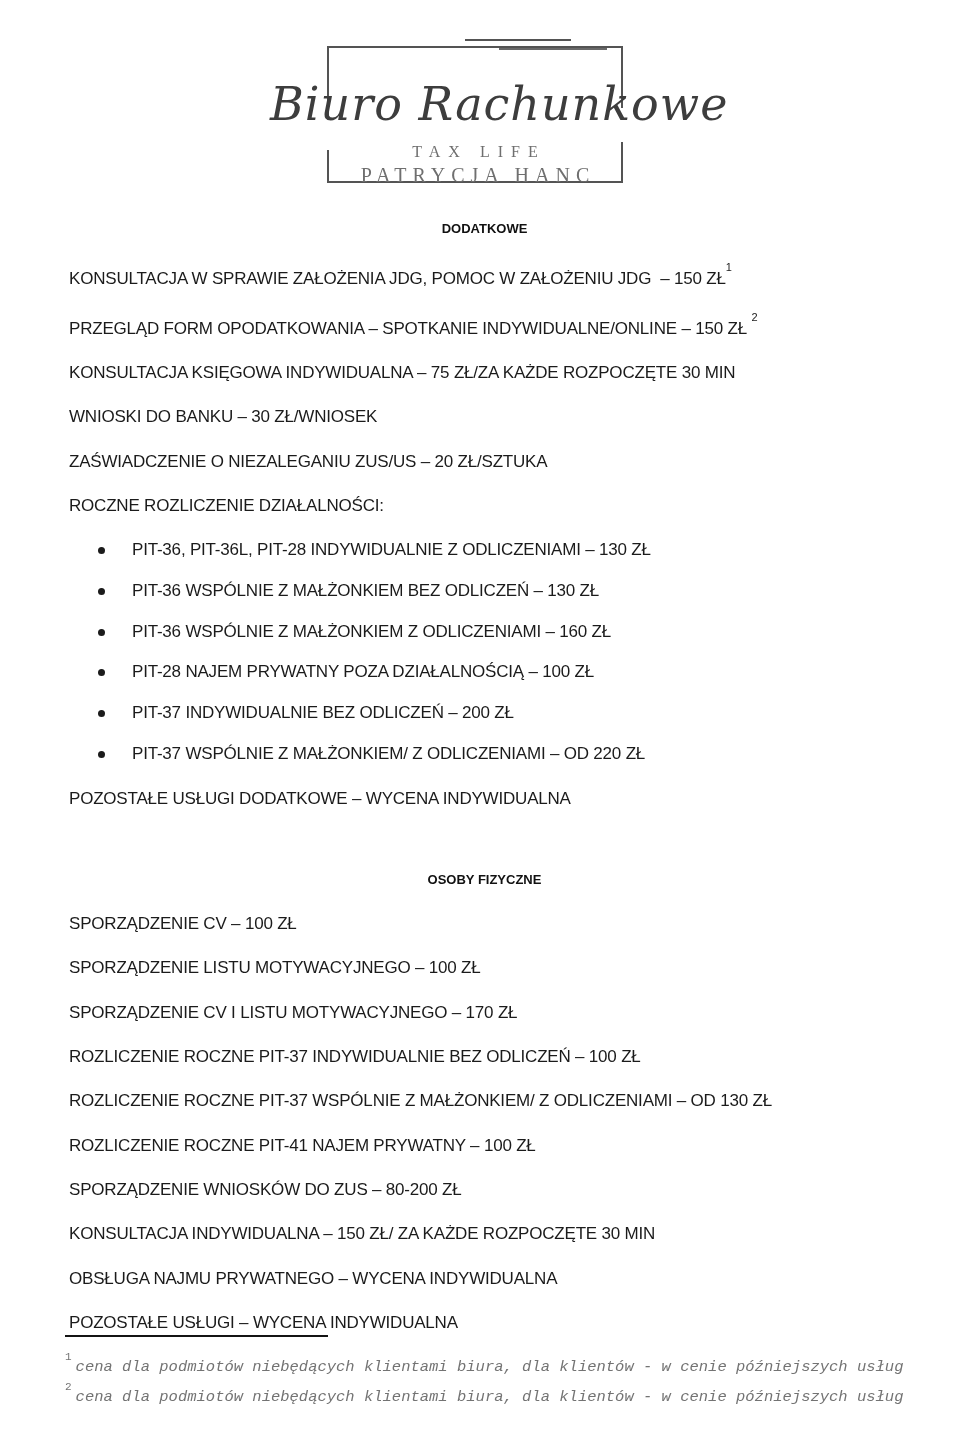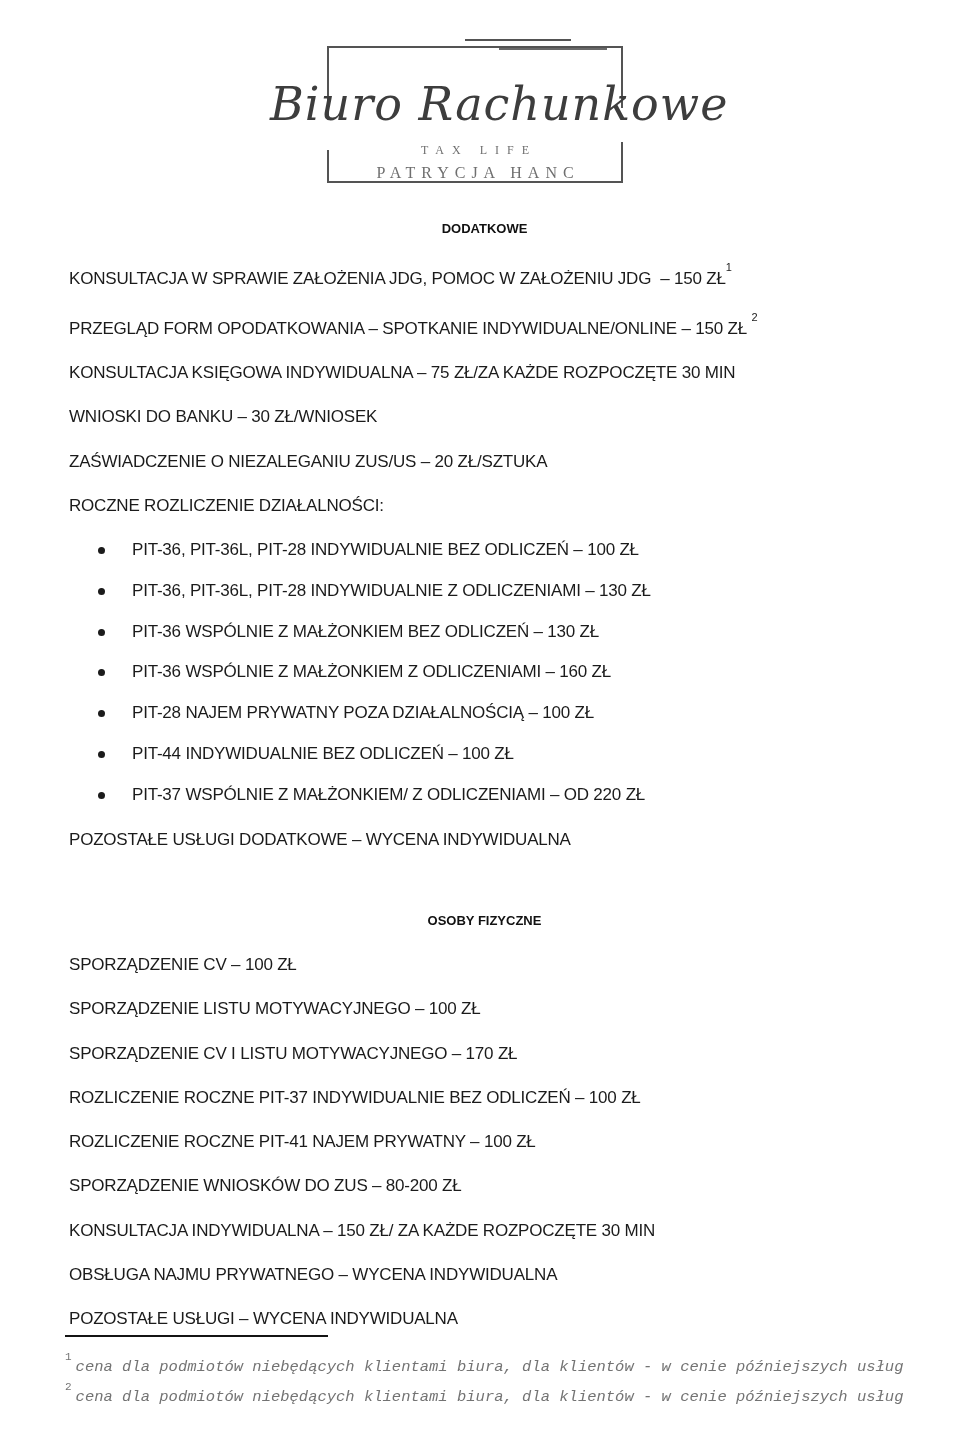--- a/index.html
+++ b/index.html
@@ -26,22 +26,22 @@
   .frame-gap.right { left: 618px; top: 108px; width: 10px; height: 34px; }
   .script-name {
     position: absolute; left: 270px; top: 78px; width: 400px;
     text-align: center;
     font-family: "DejaVu Serif", serif; font-style: italic;
     font-size: 46px; line-height: 52px; color: #3d3d3d; letter-spacing: 1px;
     white-space: pre;
   }
   .logo-sub { position: absolute; left: 327px; width: 296px; text-align: center;
     font-family: "Liberation Serif", serif; color: #6f6f6f; white-space: pre; }
-  .logo-sub.l1 { top: 143px; font-size: 12px; letter-spacing: 8px; text-indent: 8px; }
-  .logo-sub.l2 { top: 164px; font-size: 16px; letter-spacing: 6px; text-indent: 6px; }
+  .logo-sub.l1 { top: 143px; font-size: 16px; letter-spacing: 8px; text-indent: 8px; }
+  .logo-sub.l2 { top: 164px; font-size: 20px; letter-spacing: 6px; text-indent: 6px; }
 
   
   .content { position: absolute; left: 65px; top: 209px; width: 839px; }
   .section-heading {
     font-size: 13px; font-weight: bold; text-align: center;
     line-height: 40px; margin: 0; color: #111111; white-space: pre;
   }
   .section-heading.second { margin-top: 41px; }
   p.line {
     margin: 4px; font-size: 17px; line-height: 40.3px;
@@ -90,37 +90,37 @@
     <h2 class="section-heading">DODATKOWE</h2>
 
     <p class="line"><span>KONSULTACJA W SPRAWIE ZAŁOŻENIA JDG, POMOC W ZAŁOŻENIU JDG  – 150 ZŁ</span><sup class="fn-ref">1</sup></p>
     <p class="line"><span>PRZEGLĄD FORM OPODATKOWANIA – SPOTKANIE INDYWIDUALNE/ONLINE – 150 ZŁ </span><sup class="fn-ref">2</sup></p>
     <p class="line">KONSULTACJA KSIĘGOWA INDYWIDUALNA – 75 ZŁ/ZA KAŻDE ROZPOCZĘTE 30 MIN</p>
     <p class="line">WNIOSKI DO BANKU – 30 ZŁ/WNIOSEK</p>
     <p class="line">ZAŚWIADCZENIE O NIEZALEGANIU ZUS/US – 20 ZŁ/SZTUKA</p>
     <p class="line">ROCZNE ROZLICZENIE DZIAŁALNOŚCI:</p>
 
     <ul class="bullets">
-      <li><span class="dot"></span><span>PIT-36, PIT-36L, PIT-28 INDYWIDUALNIE BEZ ODLICZEŃ – 100 ZŁ</span></li>
       <li><span class="dot"></span><span>PIT-36, PIT-36L, PIT-28 INDYWIDUALNIE Z ODLICZENIAMI – 130 ZŁ</span></li>
       <li><span class="dot"></span><span>PIT-36 WSPÓLNIE Z MAŁŻONKIEM BEZ ODLICZEŃ – 130 ZŁ</span></li>
       <li><span class="dot"></span><span>PIT-36 WSPÓLNIE Z MAŁŻONKIEM Z ODLICZENIAMI – 160 ZŁ</span></li>
       <li><span class="dot"></span><span>PIT-28 NAJEM PRYWATNY POZA DZIAŁALNOŚCIĄ – 100 ZŁ</span></li>
-      <li><span class="dot"></span><span>PIT-44 INDYWIDUALNIE BEZ ODLICZEŃ – 100 ZŁ</span></li>
+      <li><span class="dot"></span><span>PIT-37 INDYWIDUALNIE BEZ ODLICZEŃ – 200 ZŁ</span></li>
       <li><span class="dot"></span><span>PIT-37 WSPÓLNIE Z MAŁŻONKIEM/ Z ODLICZENIAMI – OD 220 ZŁ</span></li>
     </ul>
 
     <p class="line">POZOSTAŁE USŁUGI DODATKOWE – WYCENA INDYWIDUALNA</p>
 
     <h2 class="section-heading second">OSOBY FIZYCZNE</h2>
 
     <p class="line">SPORZĄDZENIE CV – 100 ZŁ</p>
     <p class="line">SPORZĄDZENIE LISTU MOTYWACYJNEGO – 100 ZŁ</p>
     <p class="line">SPORZĄDZENIE CV I LISTU MOTYWACYJNEGO – 170 ZŁ</p>
     <p class="line">ROZLICZENIE ROCZNE PIT-37 INDYWIDUALNIE BEZ ODLICZEŃ – 100 ZŁ</p>
+    <p class="line">ROZLICZENIE ROCZNE PIT-37 WSPÓLNIE Z MAŁŻONKIEM/ Z ODLICZENIAMI – OD 130 ZŁ</p>
     <p class="line">ROZLICZENIE ROCZNE PIT-41 NAJEM PRYWATNY – 100 ZŁ</p>
     <p class="line">SPORZĄDZENIE WNIOSKÓW DO ZUS – 80-200 ZŁ</p>
     <p class="line">KONSULTACJA INDYWIDUALNA – 150 ZŁ/ ZA KAŻDE ROZPOCZĘTE 30 MIN</p>
     <p class="line">OBSŁUGA NAJMU PRYWATNEGO – WYCENA INDYWIDUALNA</p>
     <p class="line">POZOSTAŁE USŁUGI – WYCENA INDYWIDUALNA</p>
   </div>
 
   <div class="footnotes">
     <div class="fn-separator"></div>
     <p class="footnote"><sup class="fn-marker">1</sup><span>cena dla podmiotów niebędących klientami biura, dla klientów - w cenie późniejszych usług</span></p>

